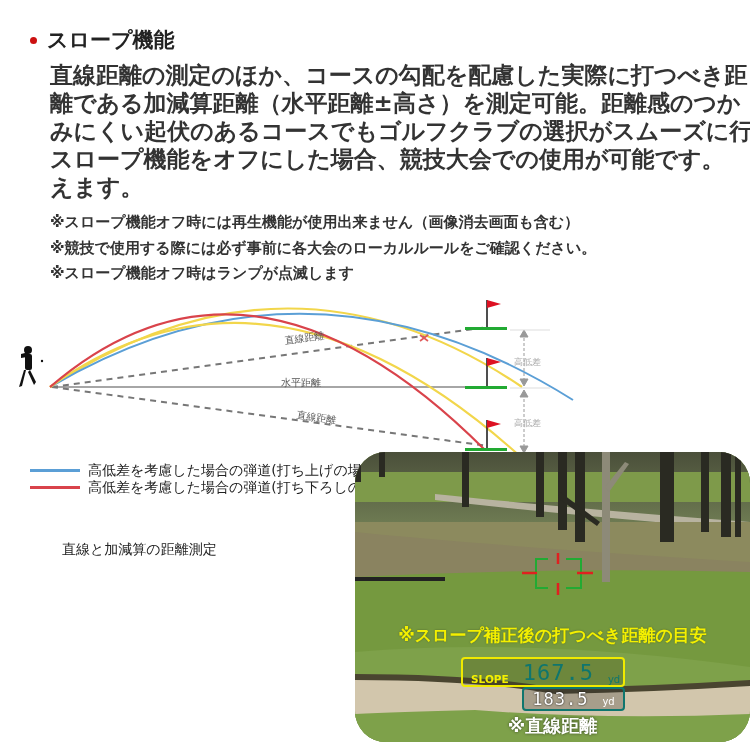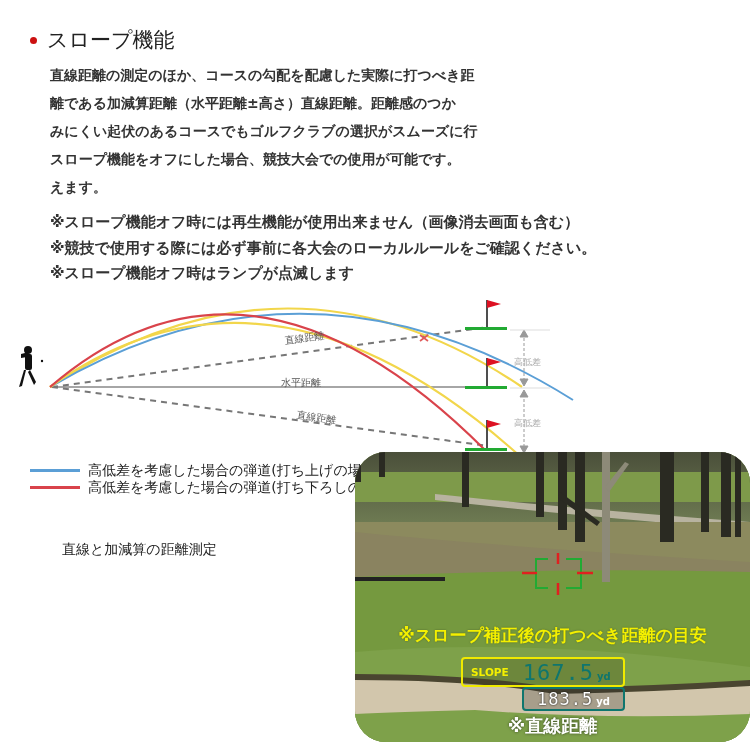--- a/index.html
+++ b/index.html
@@ -1,55 +1,55 @@
 <!DOCTYPE html>
 <html><head>
 <meta charset="utf-8">
 <style>
   html, body { margin:0; padding:0; }
   body { width:750px; height:750px; background:#ffffff; position:relative; overflow:hidden;
          font-family:"DejaVu Sans","Liberation Sans",sans-serif; color:#333; }
-  .heading { position:absolute; left:30px; top:26px; font-size:21px; font-weight:normal; color:#222; display:flex; align-items:center; }
+  .heading { position:absolute; left:30px; top:26px; font-size:21px; font-weight:bold; color:#222; display:flex; align-items:center; }
   .bullet { width:7px; height:7px; border-radius:50%; background:#cc1111; margin-right:10px; }
-  .body-text { position:absolute; left:50px; top:61px; width:690px; font-size:14px; font-weight:bold; line-height:28px; color:#333; }
+  .body-text { position:absolute; left:50px; top:61px; width:690px; font-size:23px; font-weight:bold; line-height:28px; color:#333; }
   .body-text div { white-space:nowrap; }
   .notes { position:absolute; left:50px; top:210px; font-size:15px; font-weight:bold; line-height:25.5px; color:#333; }
   .notes div { white-space:nowrap; }
   .diagram { position:absolute; left:0; top:290px; width:750px; height:175px; }
   .legend { position:absolute; left:30px; top:462px; font-size:14px; color:#222; line-height:17px; }
   .legend-row { display:flex; align-items:center; white-space:nowrap; }
   .legend-swatch { width:50px; height:3px; margin-right:8px; }
   .caption { position:absolute; left:30px; top:541px; font-size:14px; color:#222;margin-left:32px; }
   .photo { position:absolute; left:355px; top:452px; width:395px; height:290px; overflow:hidden;border-radius:31px; }
   .photo svg { position:absolute; left:0; top:0; }
   .slope-title { position:absolute; left:0; width:395px; top:172px; text-align:center; color:#f4f000; font-size:17px; font-weight:bold;
                  text-shadow:0 0 2px rgba(0,0,0,0.35); white-space:nowrap; }
   .slope-box { position:absolute; left:106px; top:205px; width:160px; height:26px; border:2px solid #f0ea00; border-radius:4px;
-               background:rgba(60,60,20,0.25); display:flex; align-items:center; }
+               background:rgba(60,60,20,0.25); display:flex; align-items:flex-end; }
   .slope-label { color:#f4f000; font-size:10.5px; font-weight:bold; margin-left:8px; margin-right:14px; }
   .slope-value { color:#0f766e; font-family:"DejaVu Sans Mono","Liberation Mono",monospace; font-size:22px; letter-spacing:1px; }
-  .unit { font-size:10px; font-weight:bold; margin-left:3px; margin-top:8px; }
+  .unit { font-size:10px; font-weight:normal; margin-left:14px; margin-top:8px; }
   .line-box { position:absolute; left:167px; top:235px; width:99px; height:20px; border:2px solid #0f766e; border-radius:4px;
               background:rgba(40,40,40,0.25); display:flex; align-items:center; justify-content:center; }
   .line-value { color:#ffffff; font-family:"DejaVu Sans Mono","Liberation Mono",monospace; font-size:17px; letter-spacing:1px; text-shadow:0 0 2px #000; }
   .line-unit { color:#fff; }
   .straight-caption { position:absolute; left:0; width:395px; top:262px; text-align:center; color:#ffffff; font-size:18px; font-weight:bold;
                       text-shadow:0 0 3px rgba(0,0,0,0.6); }
 </style>
 </head>
 <body>
 
 <div class="heading">
   <span class="bullet"></span>
   <span>スロープ機能</span>
 </div>
 
 <div class="body-text">
   <div>直線距離の測定のほか、コースの勾配を配慮した実際に打つべき距</div>
-  <div>離である加減算距離（水平距離±高さ）直線距離。距離感のつか</div>
+  <div>離である加減算距離（水平距離±高さ）を測定可能。距離感のつか</div>
   <div>みにくい起伏のあるコースでもゴルフクラブの選択がスムーズに行</div>
   <div>スロープ機能をオフにした場合、競技大会での使用が可能です。</div>
   <div>えます。</div>
 </div>
 
 <div class="notes">
   <div>※スロープ機能オフ時には再生機能が使用出来ません（画像消去画面も含む）</div>
   <div>※競技で使用する際には必ず事前に各大会のローカルルールをご確認ください。</div>
   <div>※スロープ機能オフ時はランプが点滅します</div>
 </div>

